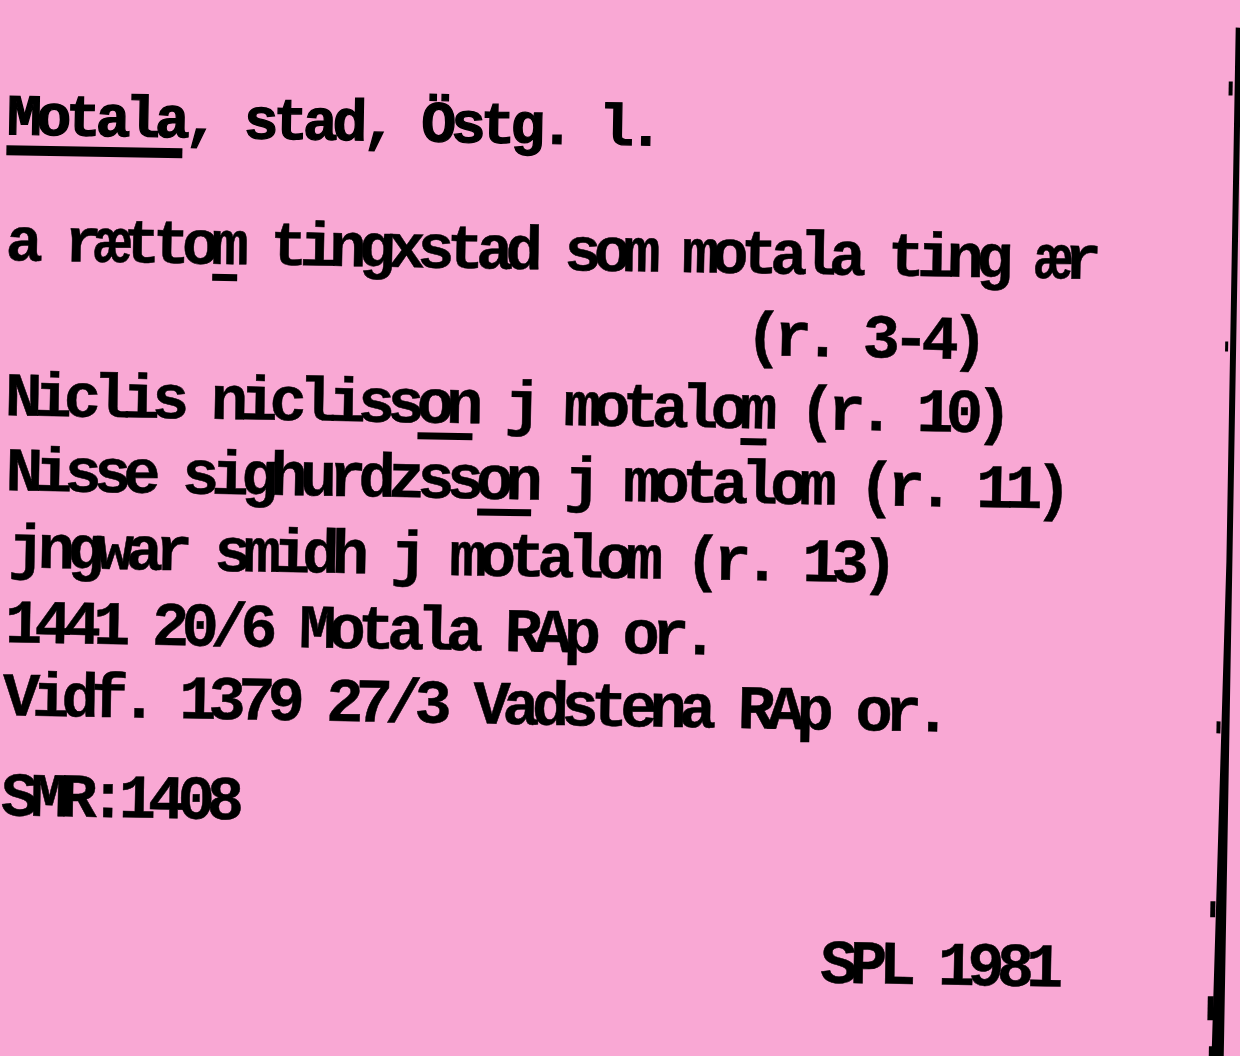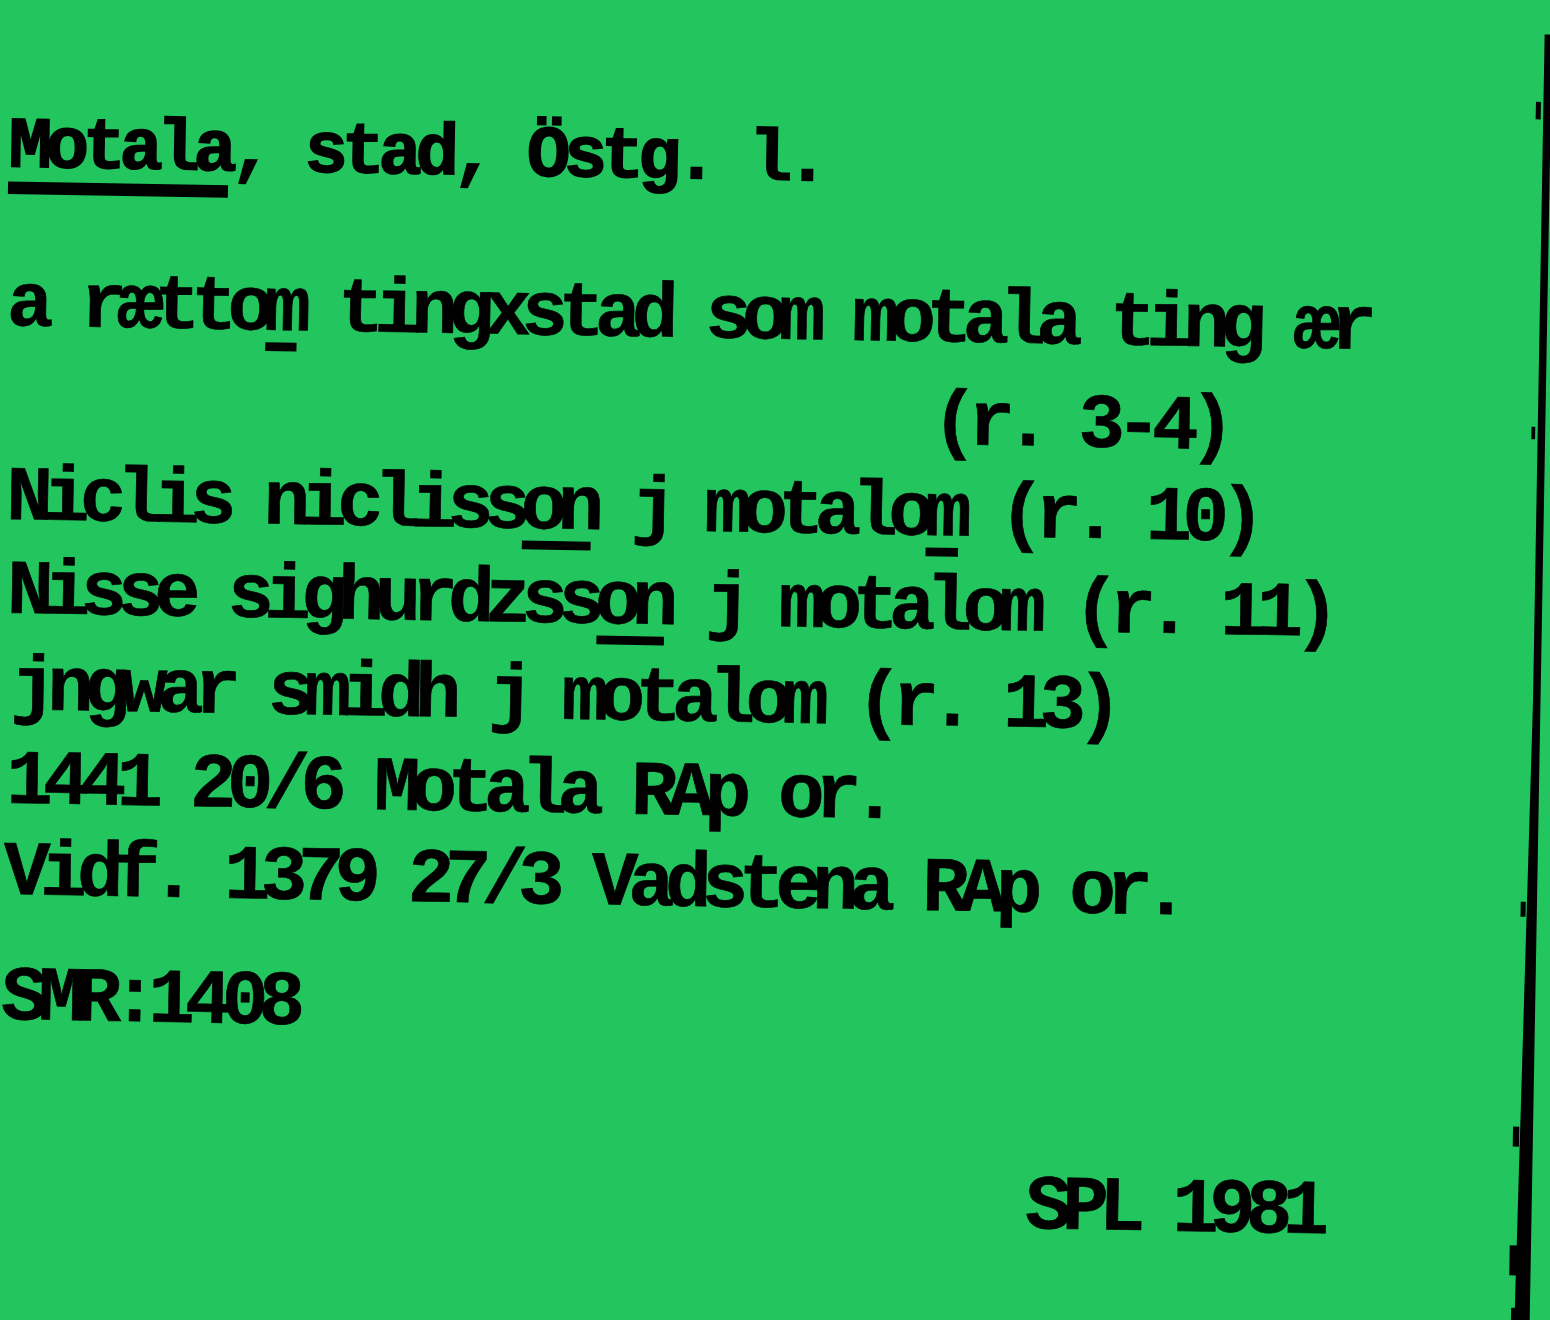--- a/index.html
+++ b/index.html
@@ -11,21 +11,21 @@
     width: 1240px;
     height: 1056px;
     overflow: hidden;
     position: relative;
     font-family: "Liberation Mono", "DejaVu Sans Mono", monospace;
     color: #000;
   }
   .card {
     position: absolute;
     inset: 0;
-    background: #22c55e;
+    background: #f9a8d4;
   }
   
   .scan-layer {
     position: absolute;
     left: 0; top: 0;
     width: 1240px; height: 1056px;
     transform: rotate(1deg);
     transform-origin: 0 0;
   }
   .line {

